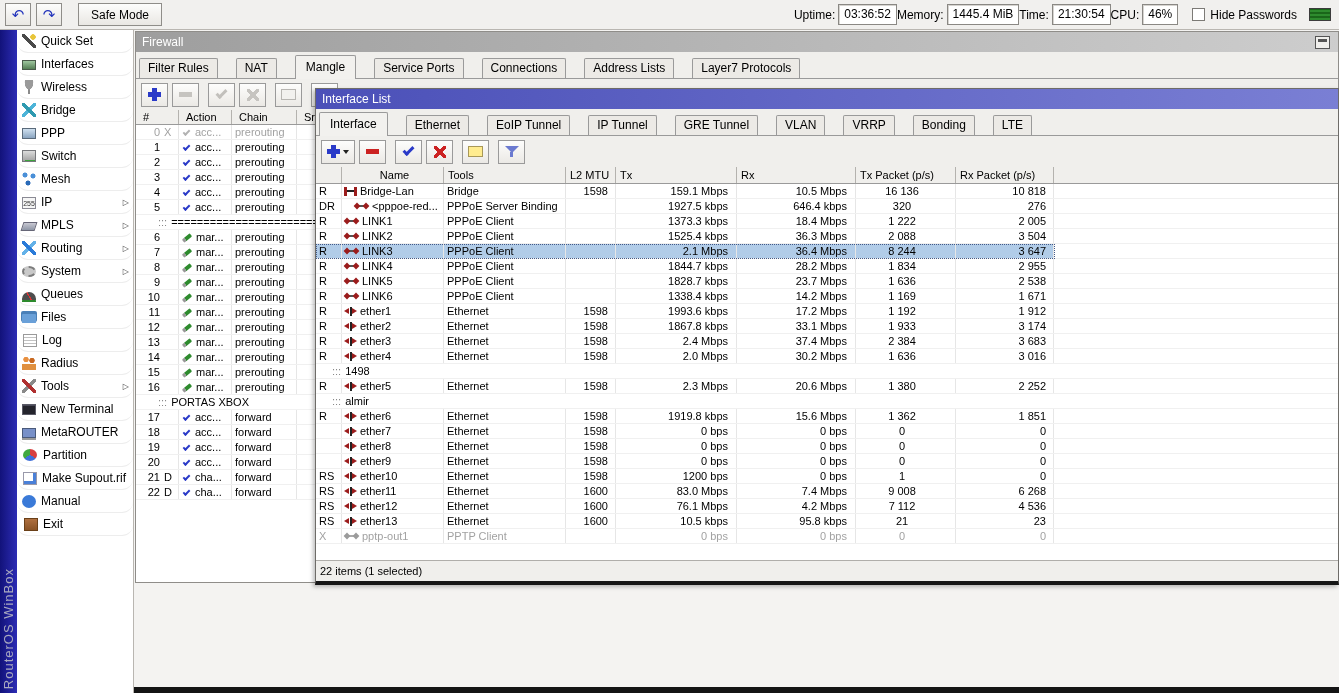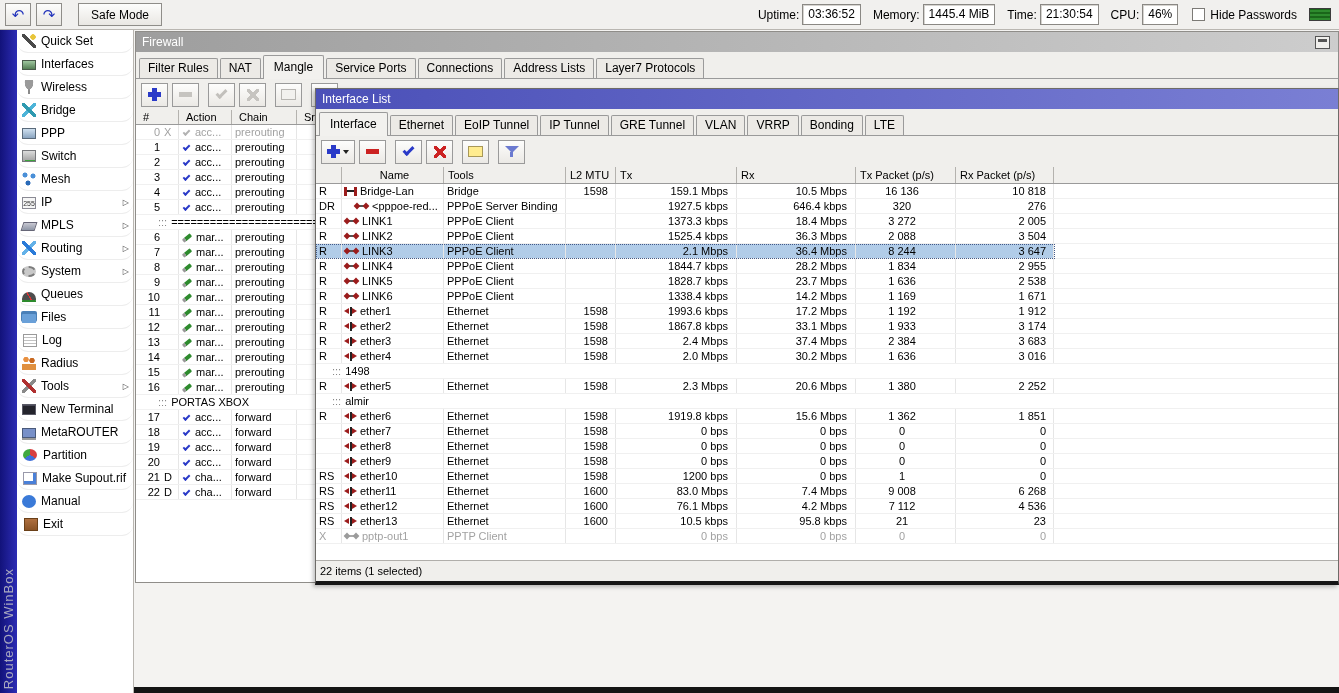--- a/index.html
+++ b/index.html
@@ -4,21 +4,21 @@
 <style>
   * { margin:0; padding:0; box-sizing:border-box; }
   html,body { width:1339px; height:693px; overflow:hidden; }
   body { font-family:"Liberation Sans", sans-serif; background:#f4f3f1; position:relative; font-size:12px; color:#000; }
 
   
   .topbar { position:absolute; left:0; top:0; width:1339px; height:30px; background:#f1f0ee; border-bottom:1px solid #b9b6b1; display:flex; align-items:center; z-index:10; }
   .tb-btn { height:23px; min-width:26px; border:1px solid #8f8d89; background:linear-gradient(#fdfdfc,#e9e7e3); display:flex; align-items:center; justify-content:center; margin-left:5px; color:#2233bb; font-size:15px; cursor:default; }
   .tb-btn.safe { margin-left:16px; padding:0 12px; color:#000; font-size:12px; }
   .tb-right { margin-left:auto; display:flex; align-items:center; margin-right:8px; }
-  .stat-label { margin-left:12px; margin-right:3px; font-size:12px; }
+  .stat-label { margin-right:3px; font-size:12px; }
   .stat-box { border:1px solid #8a8884; background:#fff; padding:2px 5px 3px; font-size:12px; box-shadow:inset 1px 1px 0 #d6d4d0; min-width:52px; text-align:left; }
   .chk { width:13px; height:13px; border:1px solid #7c7a76; background:#fff; margin-left:14px; }
   .chk-label { margin-left:5px; }
   .led { width:22px; height:13px; margin-left:12px; border:1px solid #3c3c3c; background:repeating-linear-gradient(0deg,#2e8b2e 0 2px,#1a661a 2px 4px); }
 
   
   .brand { position:absolute; left:0; top:30px; width:17px; bottom:0; background:linear-gradient(to right,#12127a,#2c2cb4); z-index:9; }
   .brand-text { position:absolute; bottom:4px; left:1px; writing-mode:vertical-rl; transform:rotate(180deg); color:#a9a9bf; font-size:13px; letter-spacing:1px; white-space:nowrap; }
 
   
@@ -55,21 +55,21 @@
   .mdi-bottom { position:absolute; left:134px; right:0; bottom:0; height:6px; background:#141414; z-index:8; }
 
   
   .win { position:absolute; display:flex; flex-direction:column; border:1px solid #8f8d89; background:#f0efec; }
   .titlebar { height:20px; display:flex; align-items:center; padding-left:6px; color:#fff; font-size:12px; flex:0 0 20px; }
   .titlebar.inactive { background:linear-gradient(to right,#9e9e9e,#cdcdcd); }
   .titlebar.active { background:linear-gradient(to right,var(--title-active,#4b50b8),#7a7fd4); }
   .win-btn { margin-left:auto; margin-right:8px; width:15px; height:13px; background:#f0efec; border:1px solid #555; position:relative; }
   .win-btn::before { content:""; position:absolute; left:2px; top:2px; right:2px; height:3px; background:#555; }
   .tabsrow { display:flex; align-items:flex-end; padding:3px 3px 0; border-bottom:1px solid #9a9a9a; background:#f0efec; flex:0 0 25px; }
-  .tab { border:1px solid #9a9a9a; border-bottom:none; background:#eceae6; padding:2px 8px 3px; margin-right:2px; font-size:12px; border-radius:2px 2px 0 0; position:relative; cursor:default; white-space:nowrap; }
+  .tab { border:1px solid #9a9a9a; border-bottom:none; background:#eceae6; padding:2px 8px 3px; margin-right:18px; font-size:12px; border-radius:2px 2px 0 0; position:relative; cursor:default; white-space:nowrap; }
   .tab.active { background:#f2f1ee; padding:4px 10px 5px; margin-bottom:-1px; z-index:2; }
   .toolbar { display:flex; align-items:center; padding:3px 5px; background:#f0efec; flex:0 0 31px; }
   .tbtn { width:27px; height:24px; border:1px solid #9a9a9a; background:linear-gradient(#fdfdfc,#ebe9e5); display:flex; align-items:center; justify-content:center; margin-right:4px; cursor:default; }
   .tbtn.gap { margin-left:5px; }
 
   .ic-plus { width:13px; height:13px; background:linear-gradient(#2a3ac8,#2a3ac8) 0 4px/13px 5px no-repeat,linear-gradient(#2a3ac8,#2a3ac8) 4px 0/5px 13px no-repeat; }
   .caret { width:0; height:0; border-left:3px solid transparent; border-right:3px solid transparent; border-top:4px solid #222; margin-left:3px; }
   .ic-minus { width:13px; height:5px; background:#c22; }
   .ic-minus.dis { background:#c6c4c0; }
   .ic-check { width:11px; height:6px; border-left:3px solid #2a3ac8; border-bottom:3px solid #2a3ac8; transform:rotate(-45deg); margin-top:-3px; }
@@ -563,21 +563,21 @@
           <span class="c crp">276</span>
           <span class="c cfill"></span>
         </div>
         <div class="if-row">
           <span class="c cf">R</span>
           <span class="c cn"><span class="ii ii-pppoe"></span><span>LINK1</span></span>
           <span class="c ct">PPPoE Client</span>
           <span class="c cm"></span>
           <span class="c ctx">1373.3 kbps</span>
           <span class="c crx">18.4 Mbps</span>
-          <span class="c ctp">3 272</span>
+          <span class="c ctp">1 222</span>
           <span class="c crp">2 005</span>
           <span class="c cfill"></span>
         </div>
         <div class="if-row">
           <span class="c cf">R</span>
           <span class="c cn"><span class="ii ii-pppoe"></span><span>LINK2</span></span>
           <span class="c ct">PPPoE Client</span>
           <span class="c cm"></span>
           <span class="c ctx">1525.4 kbps</span>
           <span class="c crx">36.3 Mbps</span>

